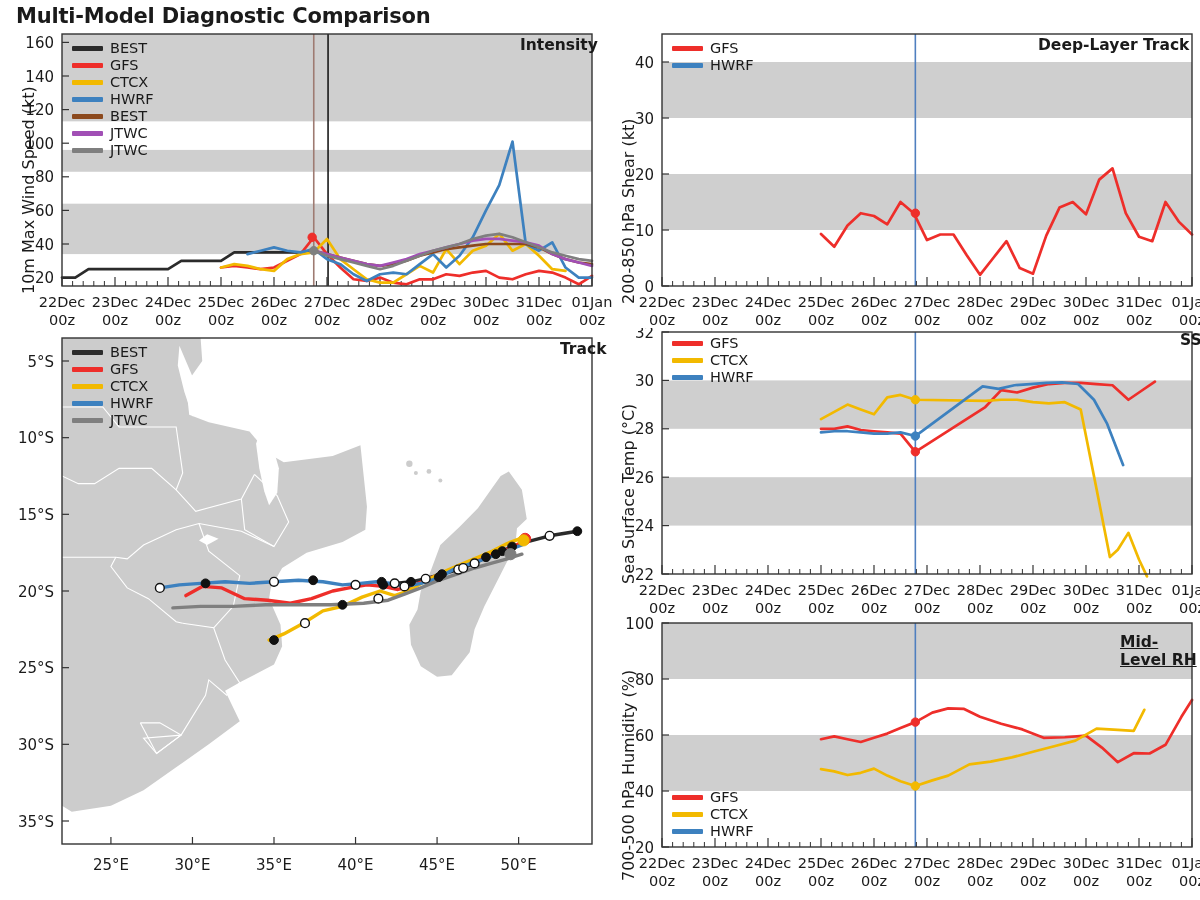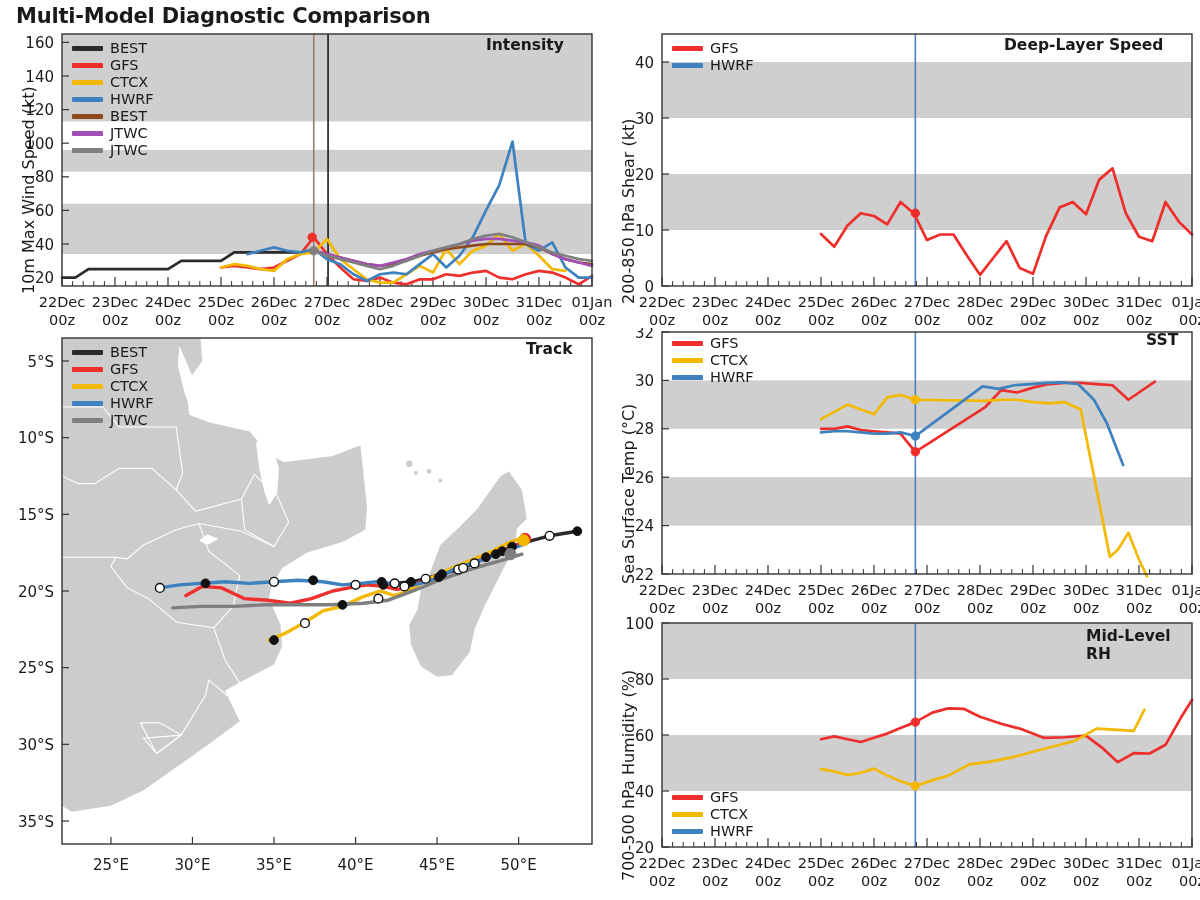--- a/index.html
+++ b/index.html
@@ -1,21 +1,21 @@
 <!DOCTYPE html>
 <html><head>
 <meta charset="utf-8">
 <style>
   html,body{margin:0;padding:0;background:#ffffff;}
   body{width:1200px;height:900px;overflow:hidden;
        font-family:"DejaVu Sans","Liberation Sans",sans-serif;color:#1a1a1a;}
   #root{position:relative;width:1200px;height:777px;}
   .abs{position:absolute;}
   .ttl{font-weight:bold;font-size:21px;letter-spacing:-0.2px;}
-  .panel-tag{font-weight:bold;font-size:15.5px;}
+  .panel-tag{font-weight:bold;font-size:15.5px;margin-left:34px;}
   .axlab{font-size:15px;}
   .ticklab{font-size:14.5px;white-space:nowrap;}
   .legrow{display:flex;align-items:center;gap:7px;height:17px;}
   .legline{width:31px;height:5px;border-radius:1px;display:block;}
   .legtxt{font-size:14.5px;line-height:1;}
   .vaxis-title{transform-origin:0 0;white-space:nowrap;font-size:16px;}
   svg{display:block;}
   .plotframe{fill:none;stroke:#333;stroke-width:1.4;}
   .band{fill:#cfcfcf;}
   .tickmark{stroke:#333;stroke-width:1.2;}
@@ -244,21 +244,21 @@
         <line x1="539" y1="258" x2="539" y2="249" class="tickmark"></line>
         <line x1="549.5999999999999" y1="258" x2="549.5999999999999" y2="253" class="tickmark minor"></line>
         <line x1="560.2" y1="258" x2="560.2" y2="253" class="tickmark minor"></line>
         <line x1="570.8" y1="258" x2="570.8" y2="253" class="tickmark minor"></line>
         <line x1="581.4000000000001" y1="258" x2="581.4000000000001" y2="253" class="tickmark minor"></line>
         <line x1="592" y1="258" x2="592" y2="249" class="tickmark"></line>
         <polyline points="221.00,205.92 234.25,218.80 247.50,197.52 260.75,185.20 274.00,188.00 287.25,196.40 300.50,174.00 313.75,185.20 327.00,212.08 340.25,206.48 353.50,206.48 366.75,227.20 380.00,246.80 393.25,230.00 406.50,213.20 419.75,240.08 433.00,245.68 446.25,207.60 459.50,179.60 472.75,174.00 486.00,186.32 499.25,151.60 512.50,140.40 525.75,185.20 539.00,208.72 552.25,213.20 565.50,174.00 578.75,193.60 592.00,206.48" class="serie" stroke="#ee2e2a" stroke-width="2.7"></polyline>
         <circle cx="315.34000000000003" cy="185.2" r="4.2" fill="#ee2e2a" stroke="#ee2e2a" stroke-width="1"></circle>
         <rect x="62" y="6" width="530" height="252" class="plotframe"></rect>
       </svg>
-    <div class="abs panel-tag" style="left:404px;top:8px;">Deep-Layer Speed</div>
+    <div class="abs panel-tag" style="left:404px;top:8px;">Deep-Layer Track</div>
     <div class="abs" id="leg-shear" style="left:72px;top:12px;">
         <div class="legrow">
           <span class="legline" style="background: rgb(238, 46, 42);"></span>
           <span class="legtxt">GFS</span>
         </div>
         <div class="legrow">
           <span class="legline" style="background: rgb(61, 129, 191);"></span>
           <span class="legtxt">HWRF</span>
         </div>
       </div>
@@ -475,21 +475,21 @@
         <line x1="560.2" y1="234" x2="560.2" y2="229" class="tickmark minor"></line>
         <line x1="570.8" y1="234" x2="570.8" y2="229" class="tickmark minor"></line>
         <line x1="581.4000000000001" y1="234" x2="581.4000000000001" y2="229" class="tickmark minor"></line>
         <line x1="592" y1="234" x2="592" y2="225" class="tickmark"></line>
         <polyline points="221.00,126.20 234.25,123.40 247.50,126.20 260.75,129.00 274.00,124.80 287.25,120.60 300.50,115.00 315.34,109.12 332.30,99.60 348.20,95.40 364.10,95.96 380.00,103.80 401.20,110.80 422.40,116.40 443.60,124.80 464.80,124.24 486.00,122.56 501.90,134.60 517.80,149.16 533.70,140.20 549.60,140.48 565.50,131.80 581.40,103.80 592.00,87.00" class="serie" stroke="#ee2e2a" stroke-width="2.7"></polyline>
         <polyline points="221.00,156.16 234.25,158.40 247.50,162.04 260.75,159.80 274.00,155.60 287.25,162.60 300.50,168.20 315.34,172.96 332.30,167.36 348.20,162.60 369.40,151.40 390.60,148.60 411.80,144.40 433.00,138.80 454.20,133.20 475.40,127.60 496.60,115.56 517.80,116.96 533.70,117.80 544.30,96.80" class="serie" stroke="#f2b900" stroke-width="2.7"></polyline>
         <circle cx="315.34000000000003" cy="109.12000000000003" r="4.2" fill="#ee2e2a" stroke="#ee2e2a" stroke-width="1"></circle>
         <circle cx="315.34000000000003" cy="172.96" r="4.2" fill="#f2b900" stroke="#f2b900" stroke-width="1"></circle>
         <rect x="62" y="10" width="530" height="224" class="plotframe"></rect>
       </svg>
-    <div class="abs panel-tag" style="left:486px;top:14px;">Mid-Level RH</div>
+    <div class="abs panel-tag" style="left:486px;top:20px;text-decoration:underline;">Mid-Level RH</div>
     <div class="abs" id="leg-rh" style="left:72px;top:176px;">
         <div class="legrow">
           <span class="legline" style="background: rgb(238, 46, 42);"></span>
           <span class="legtxt">GFS</span>
         </div>
         <div class="legrow">
           <span class="legline" style="background: rgb(242, 185, 0);"></span>
           <span class="legtxt">CTCX</span>
         </div>
         <div class="legrow">

